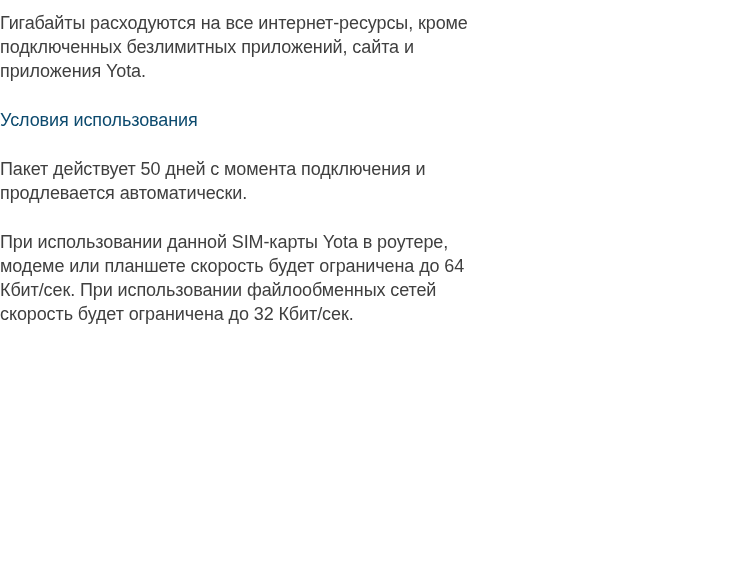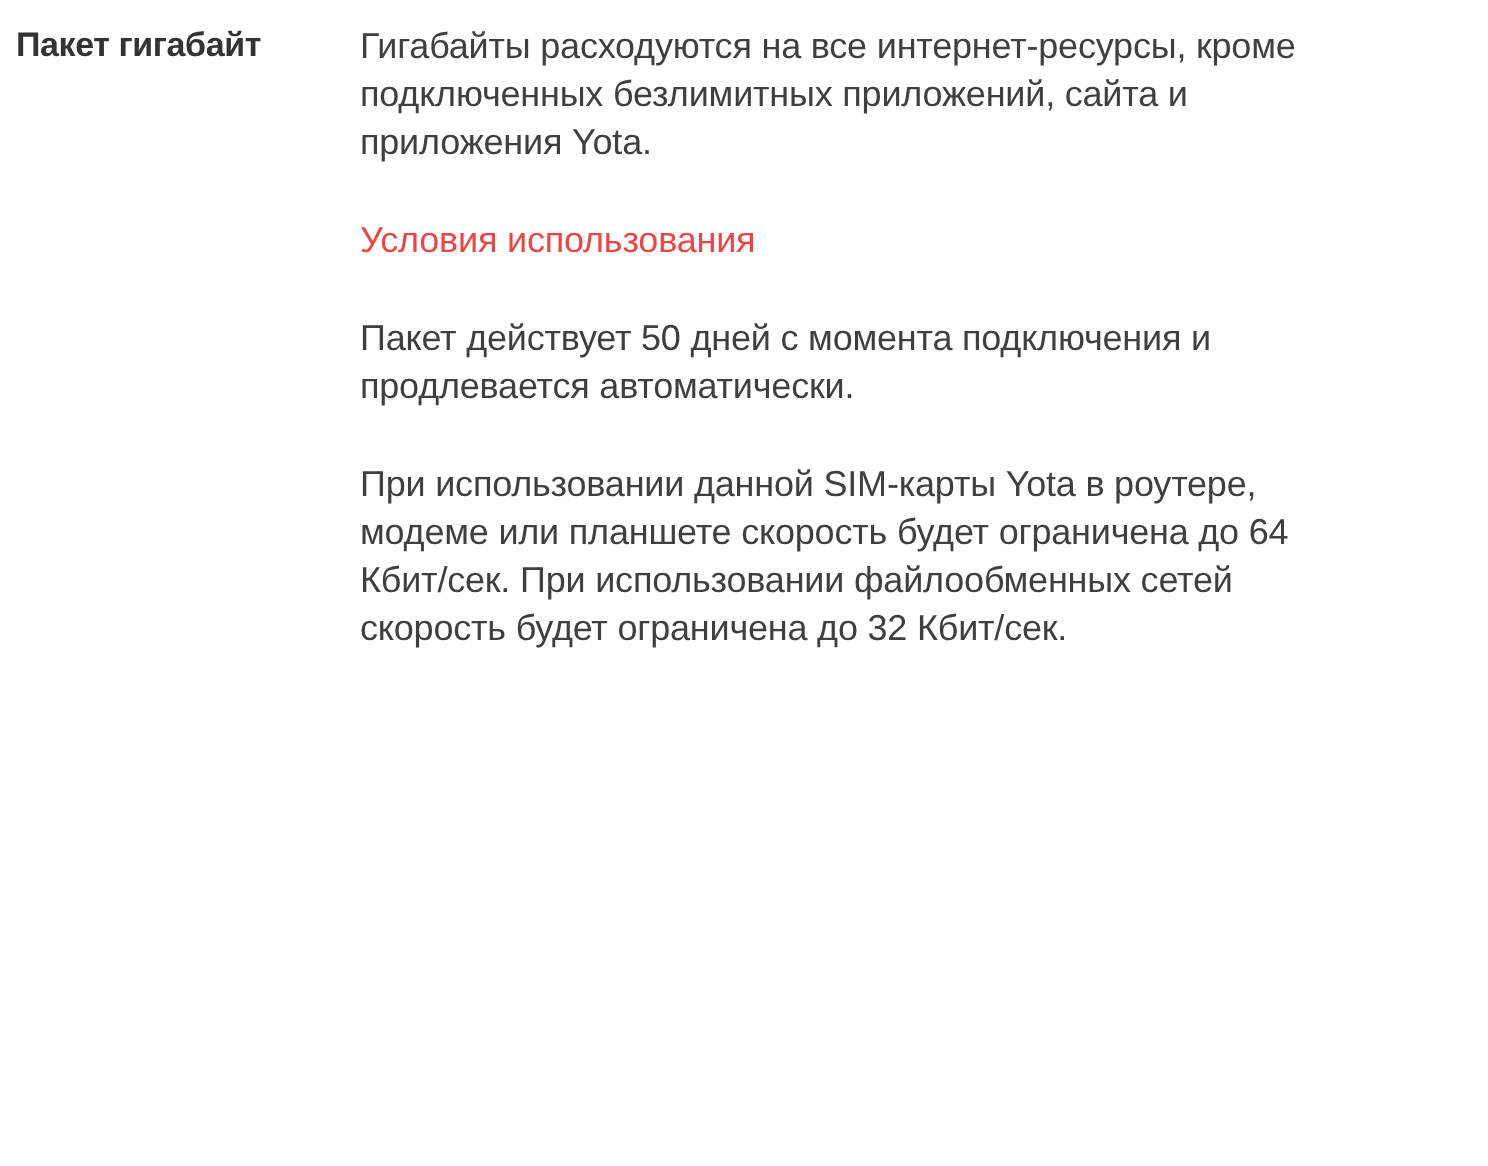--- a/index.html
+++ b/index.html
@@ -36,32 +36,29 @@
   .para {
     font-size: 18px;
     font-weight: 400;
     color: #3f3f3f;
     line-height: 24px;
     letter-spacing: -0.1px;
     margin-bottom: 25px;
     max-width: 492px;
   }
   .para.muted {
-    color: #ef4444;
+    color: #0c4a6e;
   }
 </style>
 </head>
 <body>
 
 <div class="page">
   <div class="row">
 
-    <div class="left-col">
-      <div class="row-heading">Пакет гигабайт</div>
-    </div>
 
     <div class="right-col">
       <p class="para">Гигабайты расходуются на все интернет-ресурсы, кроме подключенных безлимитных приложений, сайта и приложения Yota.</p>
 
 
       <p class="para muted">Условия использования</p>
 
       <p class="para">Пакет действует 50 дней с момента подключения и продлевается автоматически.</p>
 
 

